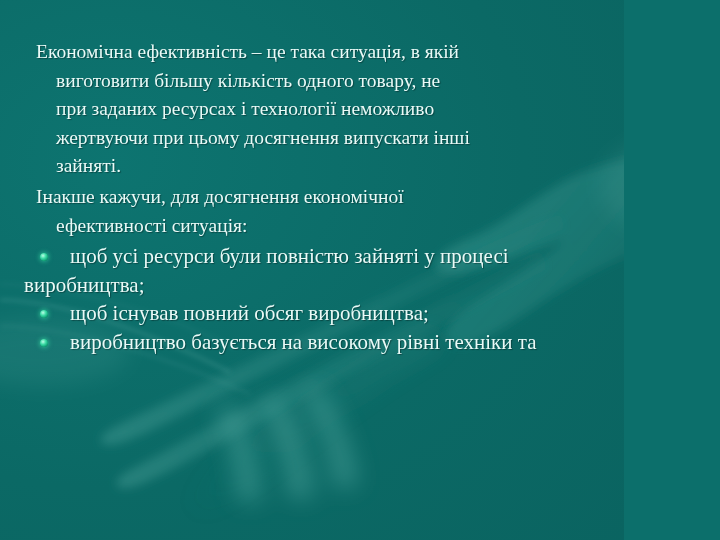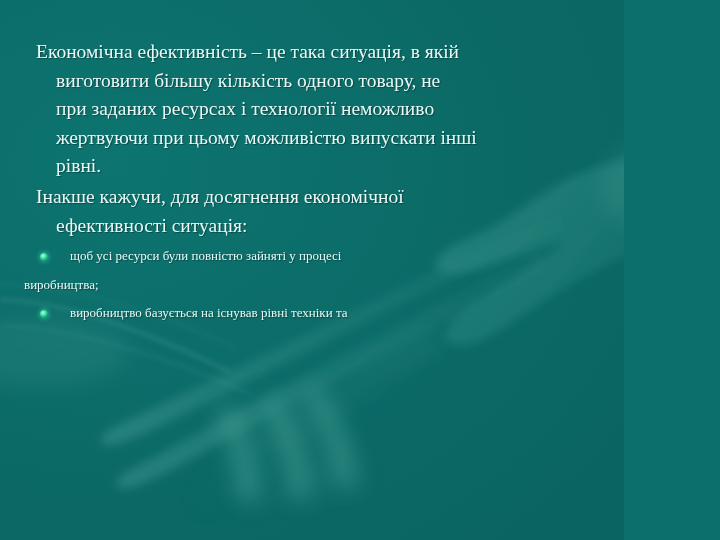--- a/index.html
+++ b/index.html
@@ -53,21 +53,21 @@
   .para.block2 { margin-top: 2px; }
 
   ul.bullets {
     list-style: none;
     margin: 2px 0 0 0;
     padding: 0;
   }
   ul.bullets li {
     position: relative;
     color: #eafaf7;
-    font-size: 13px;
+    font-size: 21px;
     line-height: 28.6px;
     text-shadow: 1px 1px 1px rgba(0,0,0,0.35);
     padding-left: 70px;
     padding-right: 14px;
     margin: 0;
   }
   ul.bullets li .bdot {
     position: absolute;
     left: 40px;
     top: 11px;
@@ -140,30 +140,34 @@
       <path filter="url(#blur3)" stroke="#8ed0c9" stroke-opacity="0.18" stroke-width="1.2" fill="none" d="M0 284 C70 286 160 312 236 348"></path>
 
       <ellipse cx="40" cy="352" rx="90" ry="34" fill="#57a9a1" opacity="0.16" filter="url(#blur12)"></ellipse>
 
       <ellipse cx="690" cy="186" rx="90" ry="54" fill="#6fb9b1" opacity="0.14" filter="url(#blur12)"></ellipse>
     </svg>
   </div>
 
   <div class="content">
 
-    <p class="para block1"><span>Економічна ефективність – це така ситуація, в якій</span><span class="cont">виготовити більшу кількість одного товару, не</span><span class="cont">при заданих ресурсах і технології неможливо</span><span class="cont">жертвуючи при цьому можливістю випускати інші</span><span class="cont">рівні.</span></p>
+    <p class="para block1"><span>Економічна ефективність – це така ситуація, в якій</span><span class="cont">виготовити більшу кількість одного товару, не</span><span class="cont">при заданих ресурсах і технології неможливо</span><span class="cont">жертвуючи при цьому досягнення випускати інші</span><span class="cont">зайняті.</span></p>
 
     <p class="para block2"><span>Інакше кажучи, для досягнення економічної</span><span class="cont">ефективності ситуація:</span></p>
 
     <ul class="bullets">
       <li>
         <span class="bdot"></span>
         <span>щоб усі ресурси були повністю зайняті у процесі</span>
         <span class="cont">виробництва;</span>
       </li>
       <li>
         <span class="bdot"></span>
-        <span>виробництво базується на існував рівні техніки та</span>
+        <span>щоб існував повний обсяг виробництва;</span>
+      </li>
+      <li>
+        <span class="bdot"></span>
+        <span>виробництво базується на високому рівні техніки та</span>
       </li>
     </ul>
 
   </div>
 </div>
 
 </body></html>

